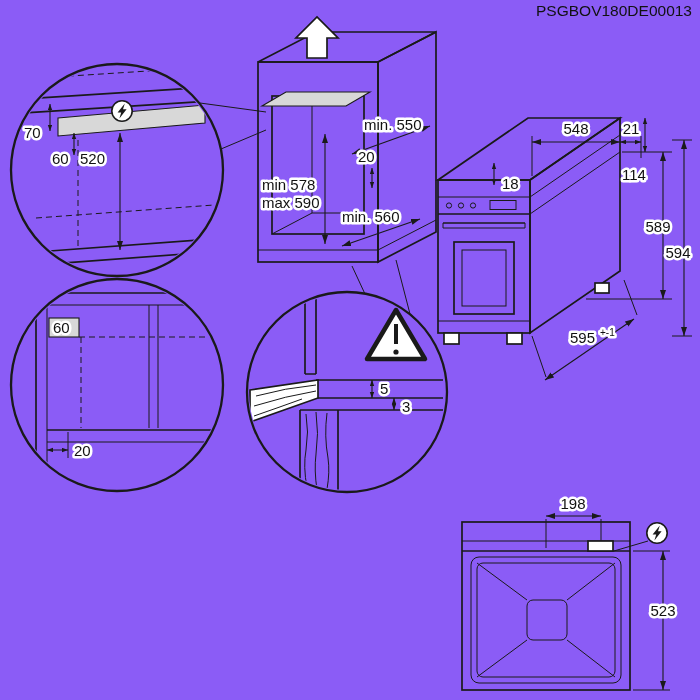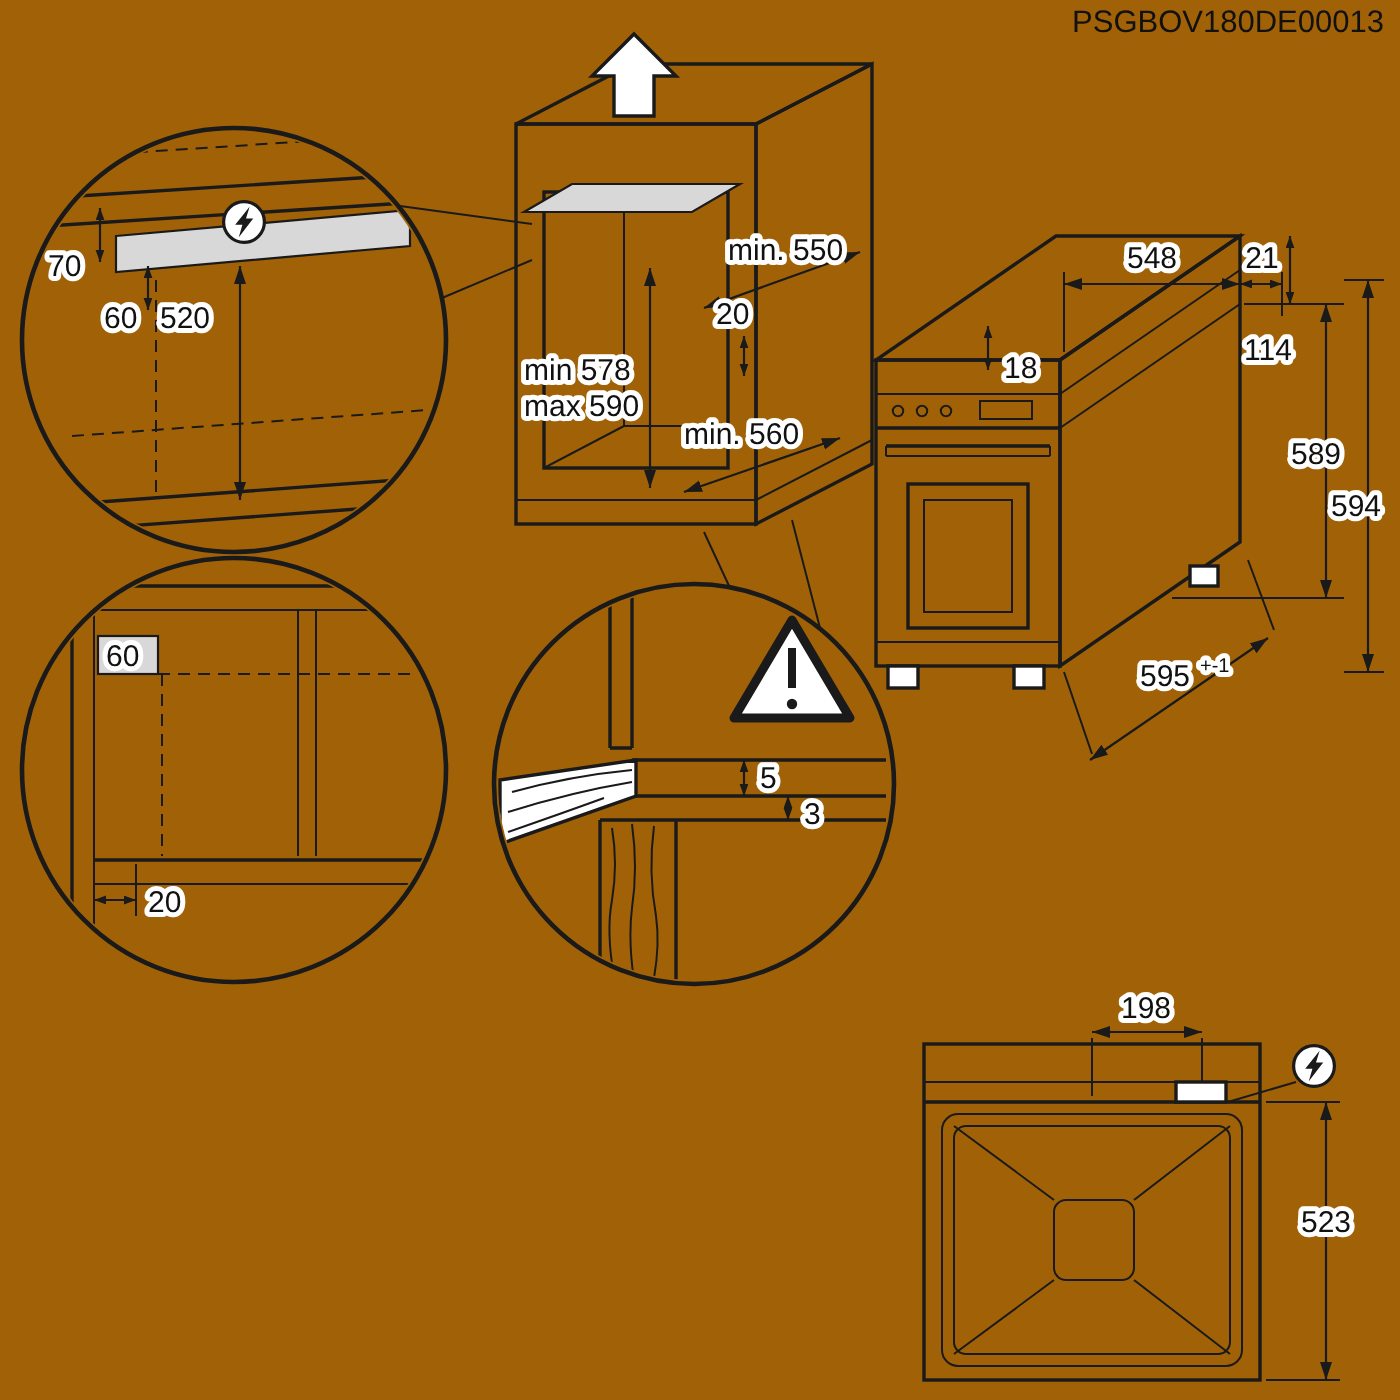--- a/index.html
+++ b/index.html
@@ -1,16 +1,16 @@
 <!DOCTYPE html>
 <html><head>
 <meta charset="utf-8">
 <style>
   html,body{margin:0;padding:0;background:#fff}
-  .canvas{width:700px;height:700px;background:#a16207;position:relative;overflow:hidden}
+  .canvas{width:700px;height:700px;background:#8b5cf6;position:relative;overflow:hidden}
   svg{display:block}
   .ln{stroke:#1a1a1a;stroke-width:1.7;fill:none;stroke-linecap:butt}
   .ln2{stroke:#1a1a1a;stroke-width:2.3;fill:none}
   .tn{stroke:#1a1a1a;stroke-width:1;fill:none}
   .dim{stroke:#1a1a1a;stroke-width:1.1;fill:none}
   .dash{stroke-dasharray:6 4}
   .grayfill{fill:#d8d8d8;stroke:#1a1a1a;stroke-width:1.1}
   .wfill{fill:#fff}
   text{font-family:"Liberation Sans","DejaVu Sans",sans-serif;font-size:15px;fill:#111}
   .halo{paint-order:stroke;stroke:#fff;stroke-width:5px;stroke-linejoin:round}

